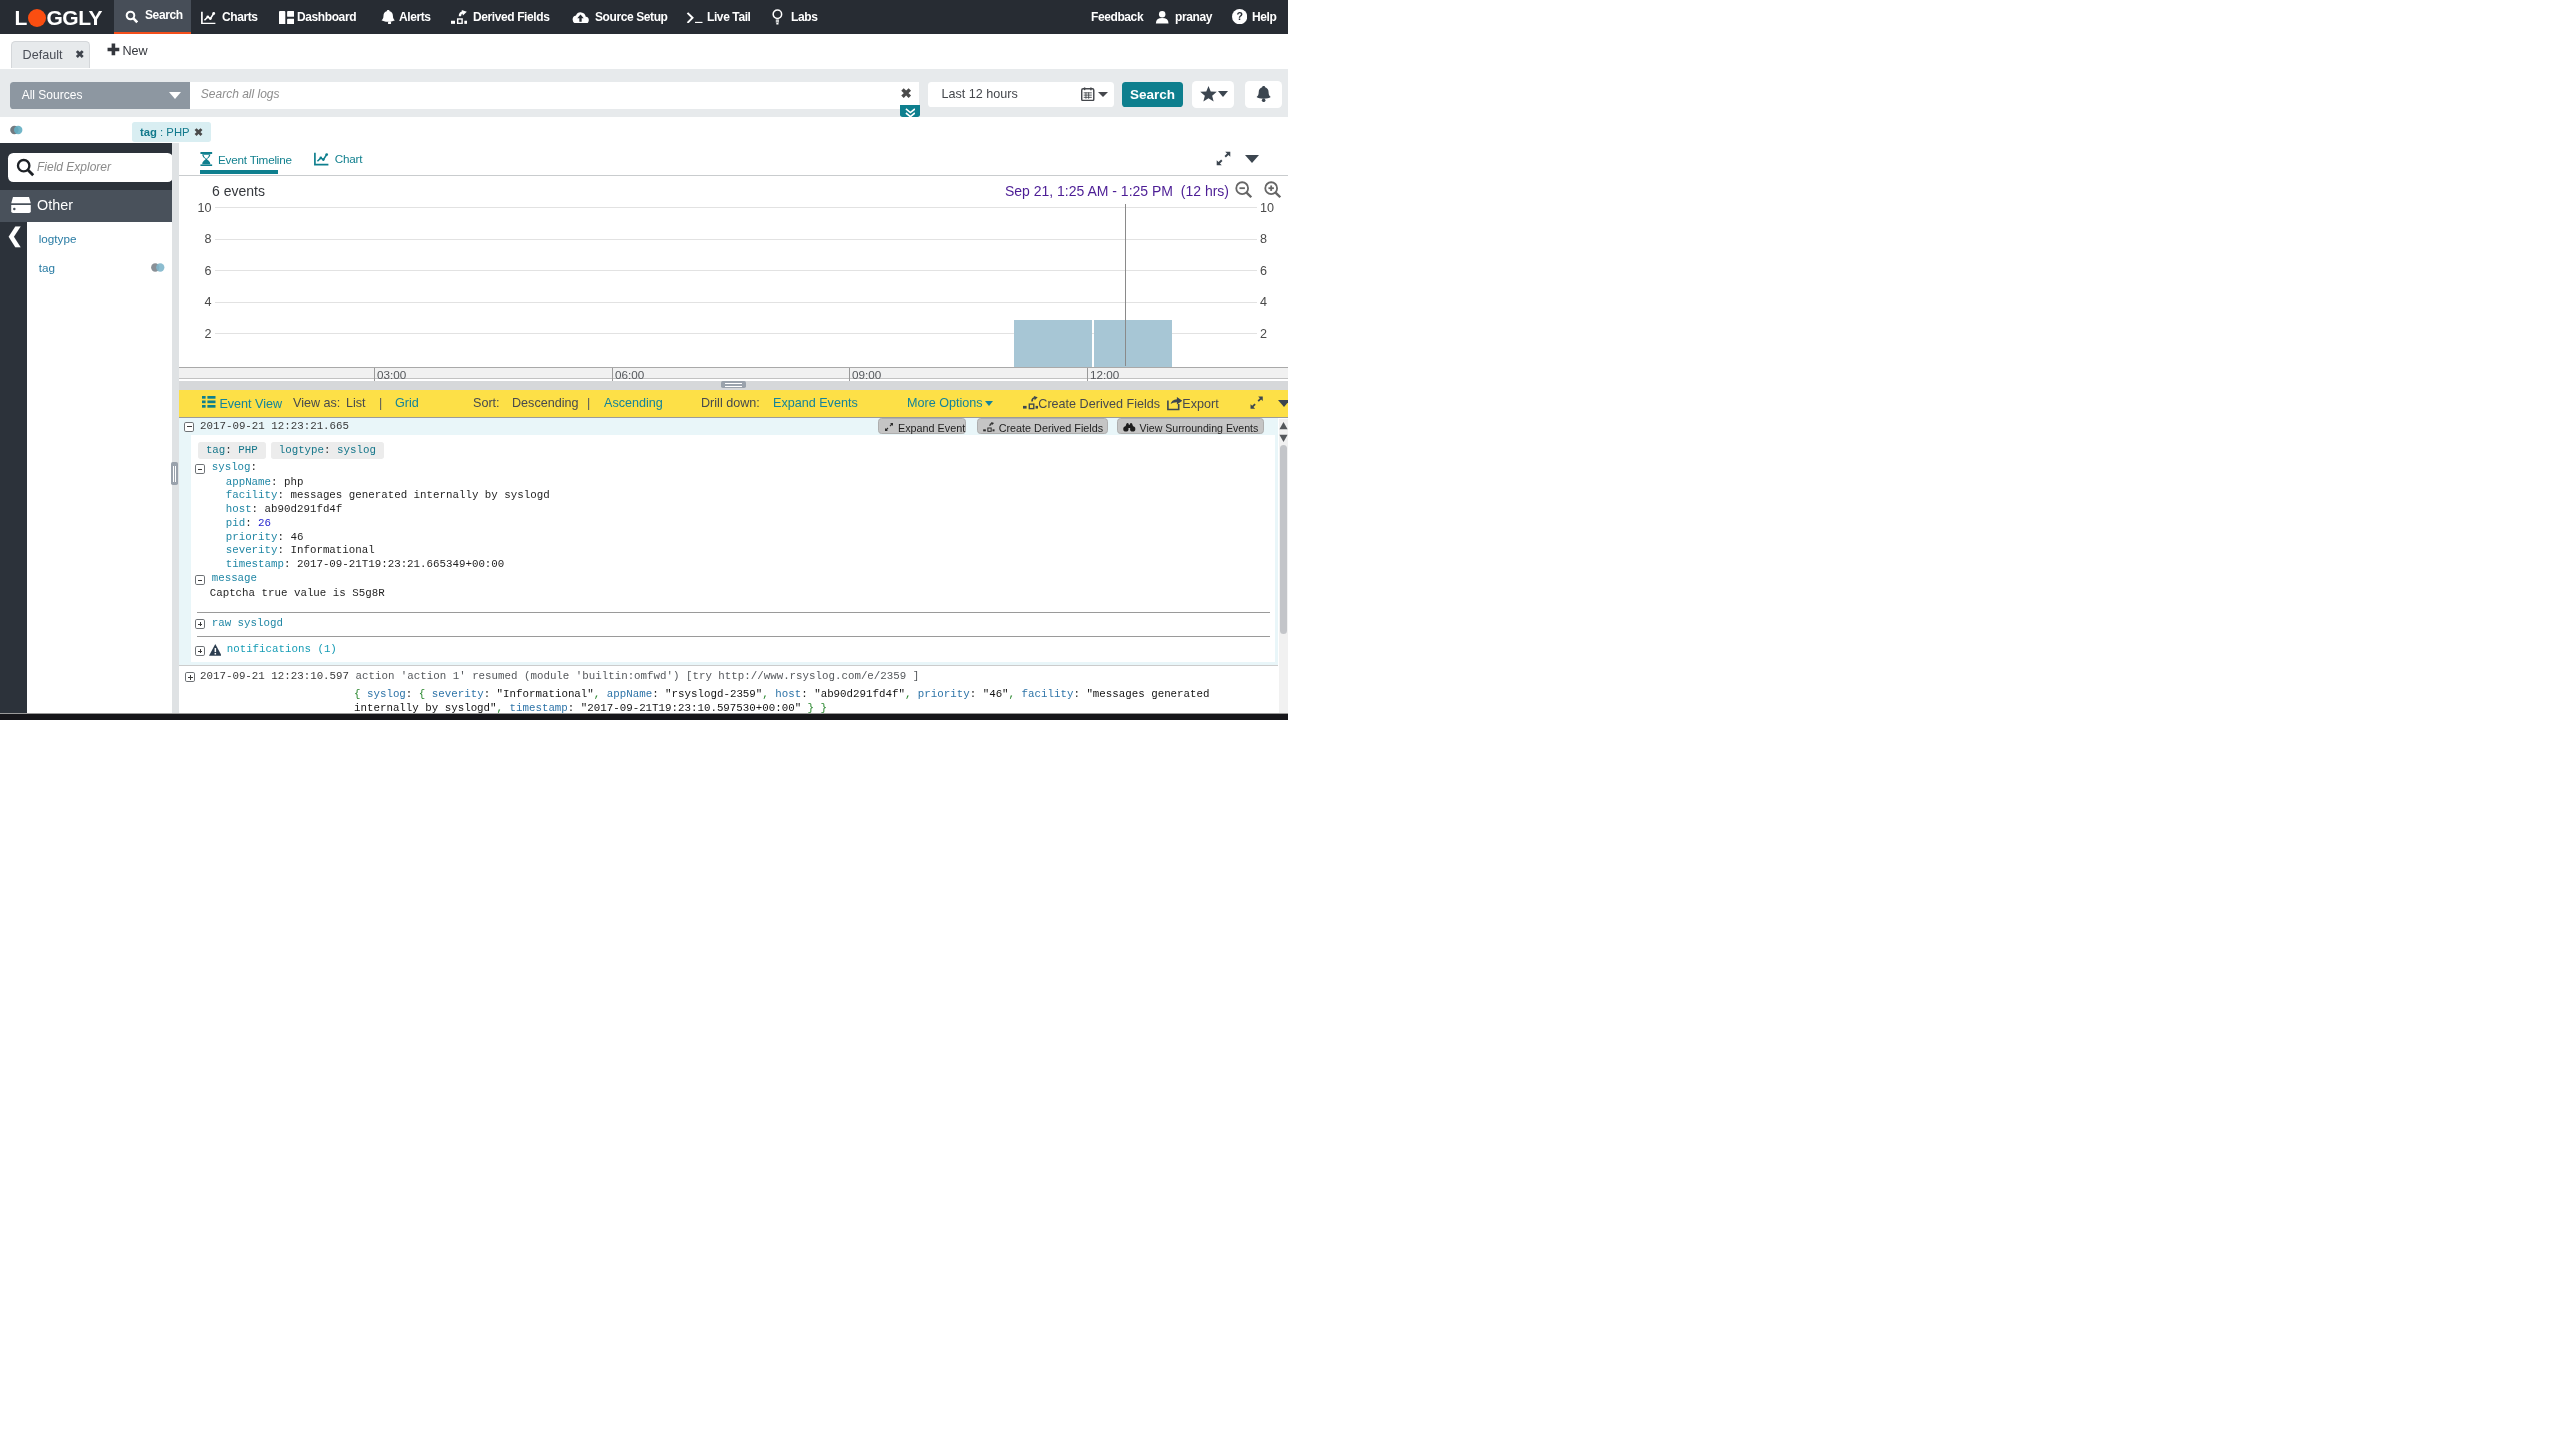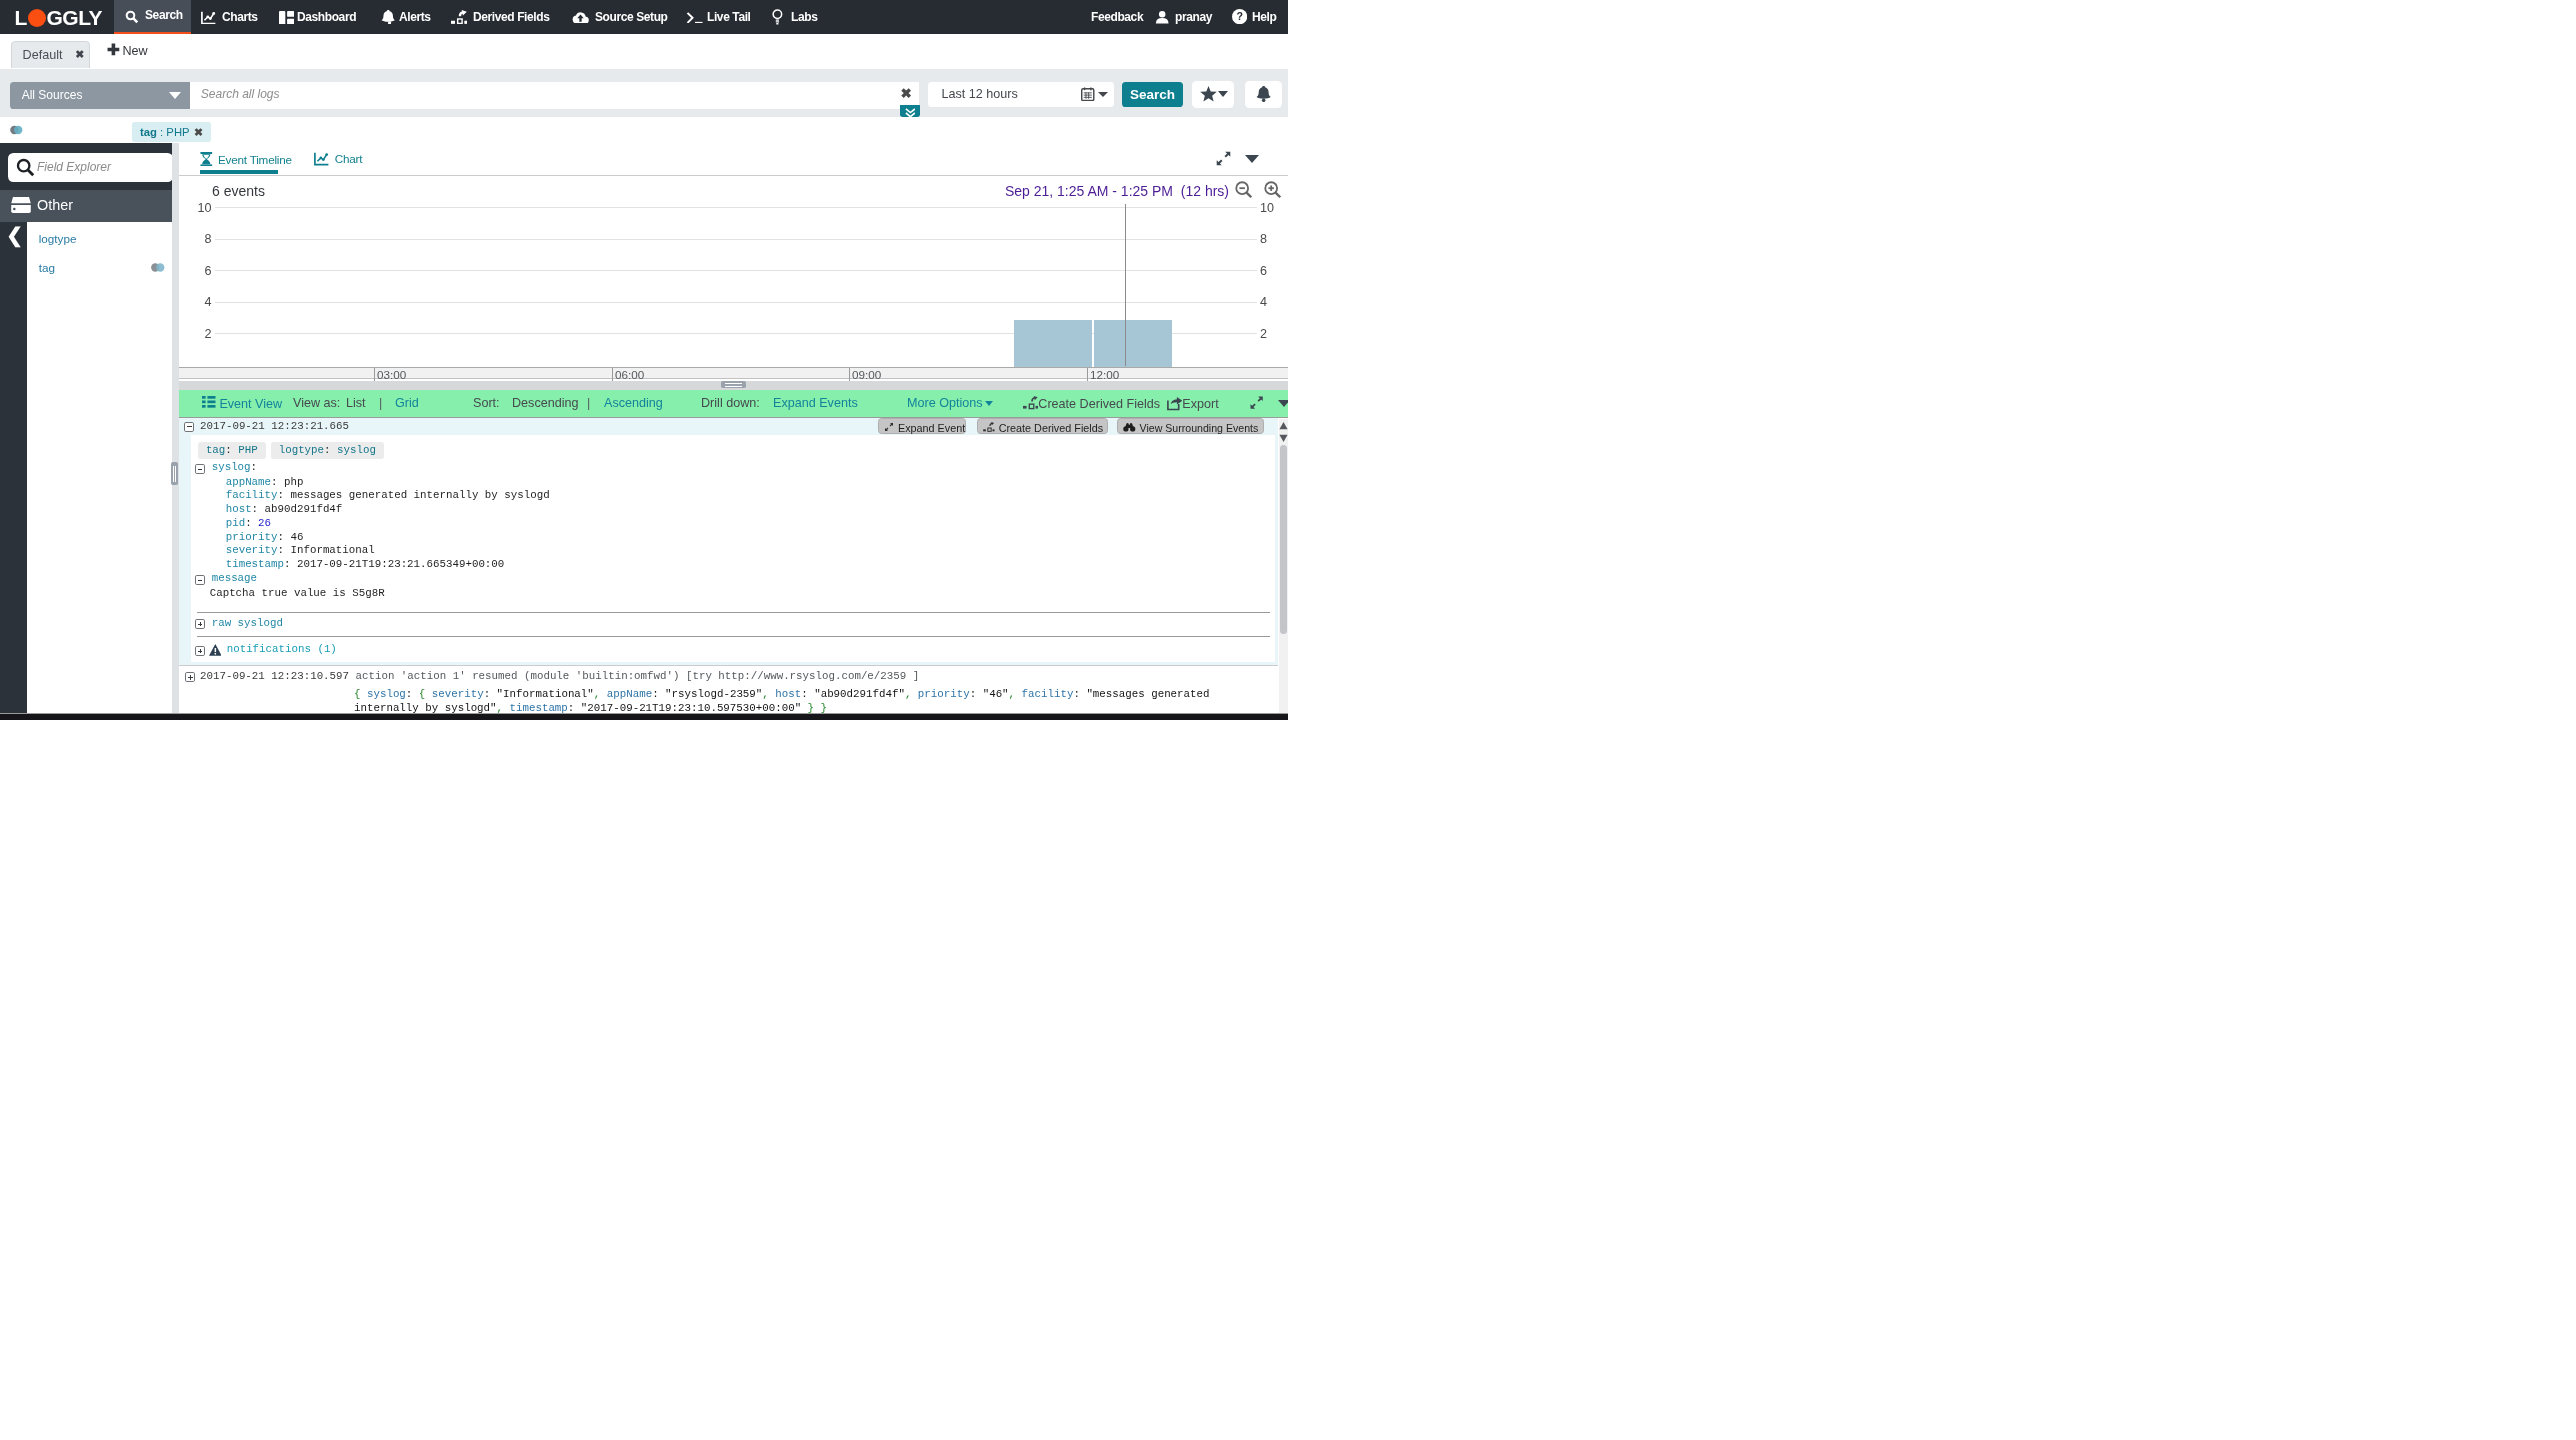--- a/index.html
+++ b/index.html
@@ -77,21 +77,21 @@
 
 #axisband { position:absolute; left:0; top:224px; width:1109px; height:11.7px; background:#f1f1f1; border-top:0.9px solid #a9a9a9; border-bottom:0.9px solid #c2c2c2; }
 .tick { position:absolute; top:0; width:0.9px; height:12.6px; background:#9a9a9a; }
 .ticklab { position:absolute; top:0px; font-size:11.7px; color:#55585c; }
 
 #grayband { position:absolute; left:0; top:238px; width:1109px; height:9px; background:#d6d8da; }
 #hgrip { position:absolute; left:542px; top:0px; width:25px; height:7.2px; background:#9aa2ac; border-radius:1.8px; }
 #hgrip::before, #hgrip::after { content:""; position:absolute; left:3.6px; right:3.6px; height:0.9px; background:#fff; }
 #hgrip::before { top:1.8px; } #hgrip::after { top:4.5px; }
 
-#evtoolbar { position:absolute; left:0; top:247px; width:1109px; height:28px; background:#86efac; border-bottom:0.9px solid #9b9b9b; font-size:12.6px; }
+#evtoolbar { position:absolute; left:0; top:247px; width:1109px; height:28px; background:#fde047; border-bottom:0.9px solid #9b9b9b; font-size:12.6px; }
 .tbi { position:absolute; top:6.3px; white-space:nowrap; }
 .teal { color:#13839b; }
 .dk { color:#46494e; }
 .tbsep { color:#55585c; }
 
 #event1 { position:absolute; left:0; top:275px; width:1099px; height:247px; background:#e9f6f9; }
 #ev1head { position:absolute; left:0; top:0; width:1099px; height:17px; }
 .pmbox { position:absolute; width:10px; height:10px; border:0.9px solid #6f7377; border-radius:1.8px; background:#fff; }
 .pmbox::before { content:""; position:absolute; left:1.8px; right:1.8px; top:3.6px; height:0.9px; background:#3a3a3a; }
 .pmbox.plus::after { content:""; position:absolute; top:1.8px; bottom:1.8px; left:3.6px; width:0.9px; background:#3a3a3a; }

